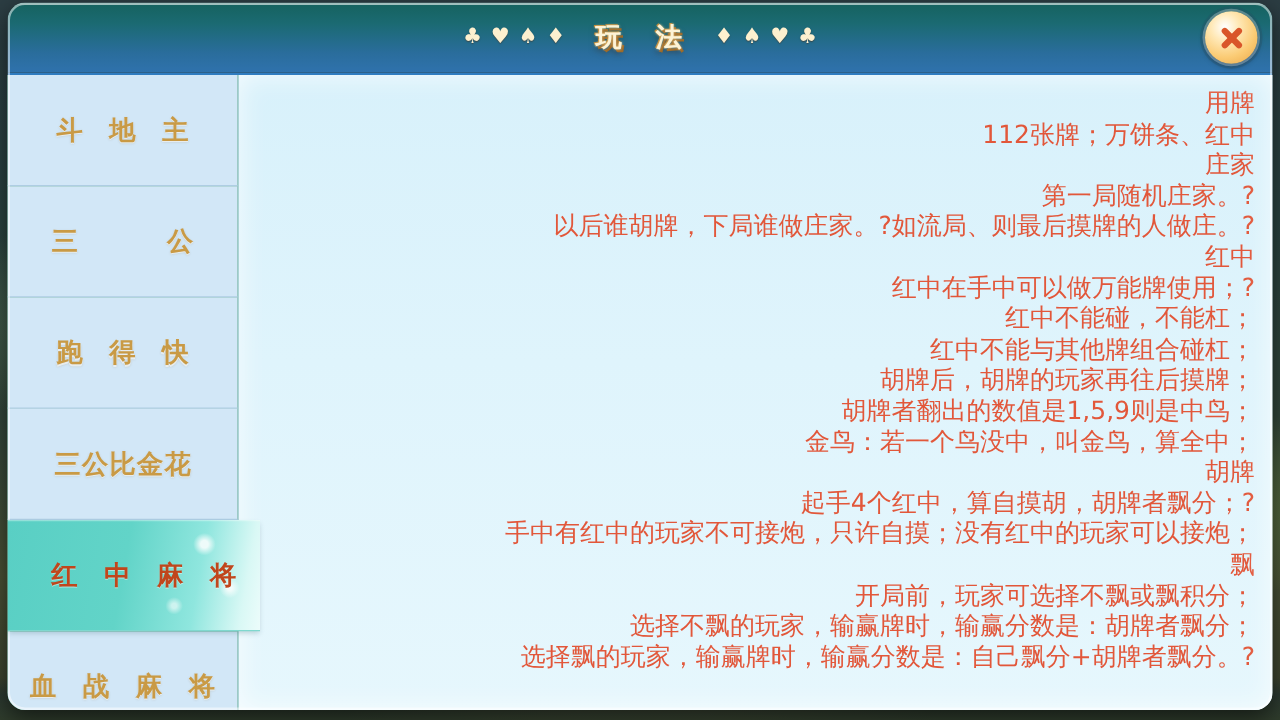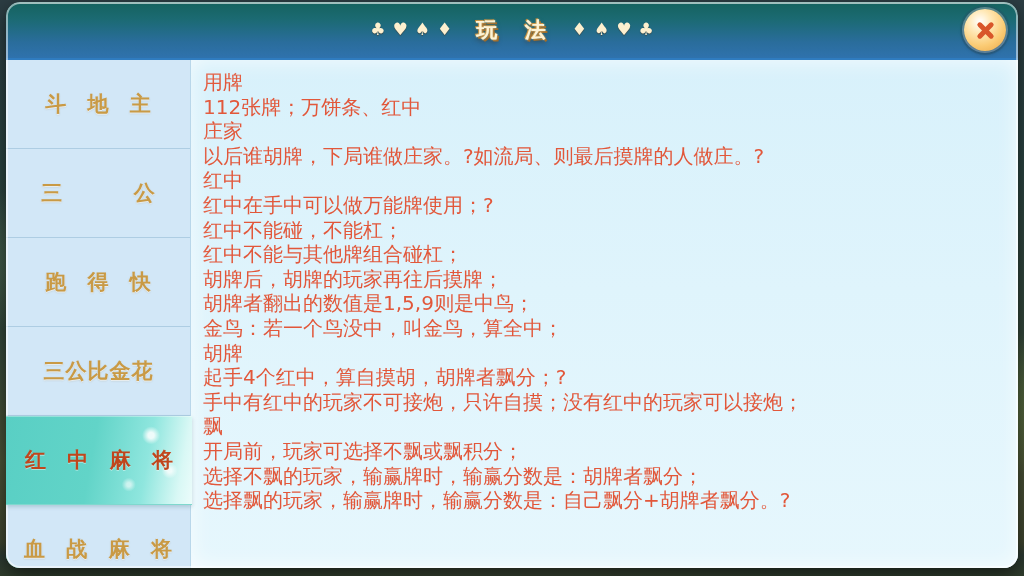--- a/index.html
+++ b/index.html
@@ -174,34 +174,36 @@
   .side-item.active {
     background:
       radial-gradient(circle at 78% 22%, rgba(255,255,255,0.85) 0 3px, rgba(255,255,255,0) 9px),
       radial-gradient(circle at 88% 62%, rgba(255,255,255,0.75) 0 2px, rgba(255,255,255,0) 8px),
       radial-gradient(circle at 66% 78%, rgba(255,255,255,0.6) 0 2px, rgba(255,255,255,0) 7px),
       linear-gradient(100deg, #59cfc4 0%, #62d4c8 46%, #8fe6de 74%, #d9f8f5 92%, #ecfcfb 100%);
     border-bottom: 1px solid #7fd8ce;
     box-shadow: 0 2px 4px rgba(40,90,100,0.22), inset 0 1px 0 rgba(255,255,255,0.35);
     width: 186px;
     z-index: 3;
+    padding-left: 16px;
   }
   .side-item.active .label {
     color: #c0461c;
     text-shadow: 0 1px 0 rgba(255,255,255,0.45);
   }
 
   
   #content {
     position: relative;
     flex: 1 1 auto;
     background: linear-gradient(180deg, #d8f1fb 0%, #dff4fc 45%, #e6f7fd 100%);
     overflow: hidden;
     padding: 10px 14px 0 12px;
     box-sizing: border-box;
+    text-align: right;
   }
   #content-inner {
     position: relative;
   }
   .para {
     font-size: 20px;
     line-height: 24.6px;
     color: #e2573a;
     white-space: nowrap;
     letter-spacing: 0px;
@@ -275,20 +277,21 @@
         <div class="side-item">
           <span class="label">血 战 麻 将</span>
         </div>
       </div>
 
       <div id="content">
         <div id="content-inner">
             <div class="para">用牌</div>
             <div class="para">112张牌；万饼条、红中</div>
             <div class="para">庄家</div>
+            <div class="para">第一局随机庄家。?</div>
             <div class="para">以后谁胡牌，下局谁做庄家。?如流局、则最后摸牌的人做庄。?</div>
             <div class="para">红中</div>
             <div class="para">红中在手中可以做万能牌使用；?</div>
             <div class="para">红中不能碰，不能杠；</div>
             <div class="para">红中不能与其他牌组合碰杠；</div>
             <div class="para">胡牌后，胡牌的玩家再往后摸牌；</div>
             <div class="para">胡牌者翻出的数值是1,5,9则是中鸟；</div>
             <div class="para">金鸟：若一个鸟没中，叫金鸟，算全中；</div>
             <div class="para">胡牌</div>
             <div class="para">起手4个红中，算自摸胡，胡牌者飘分；?</div>

